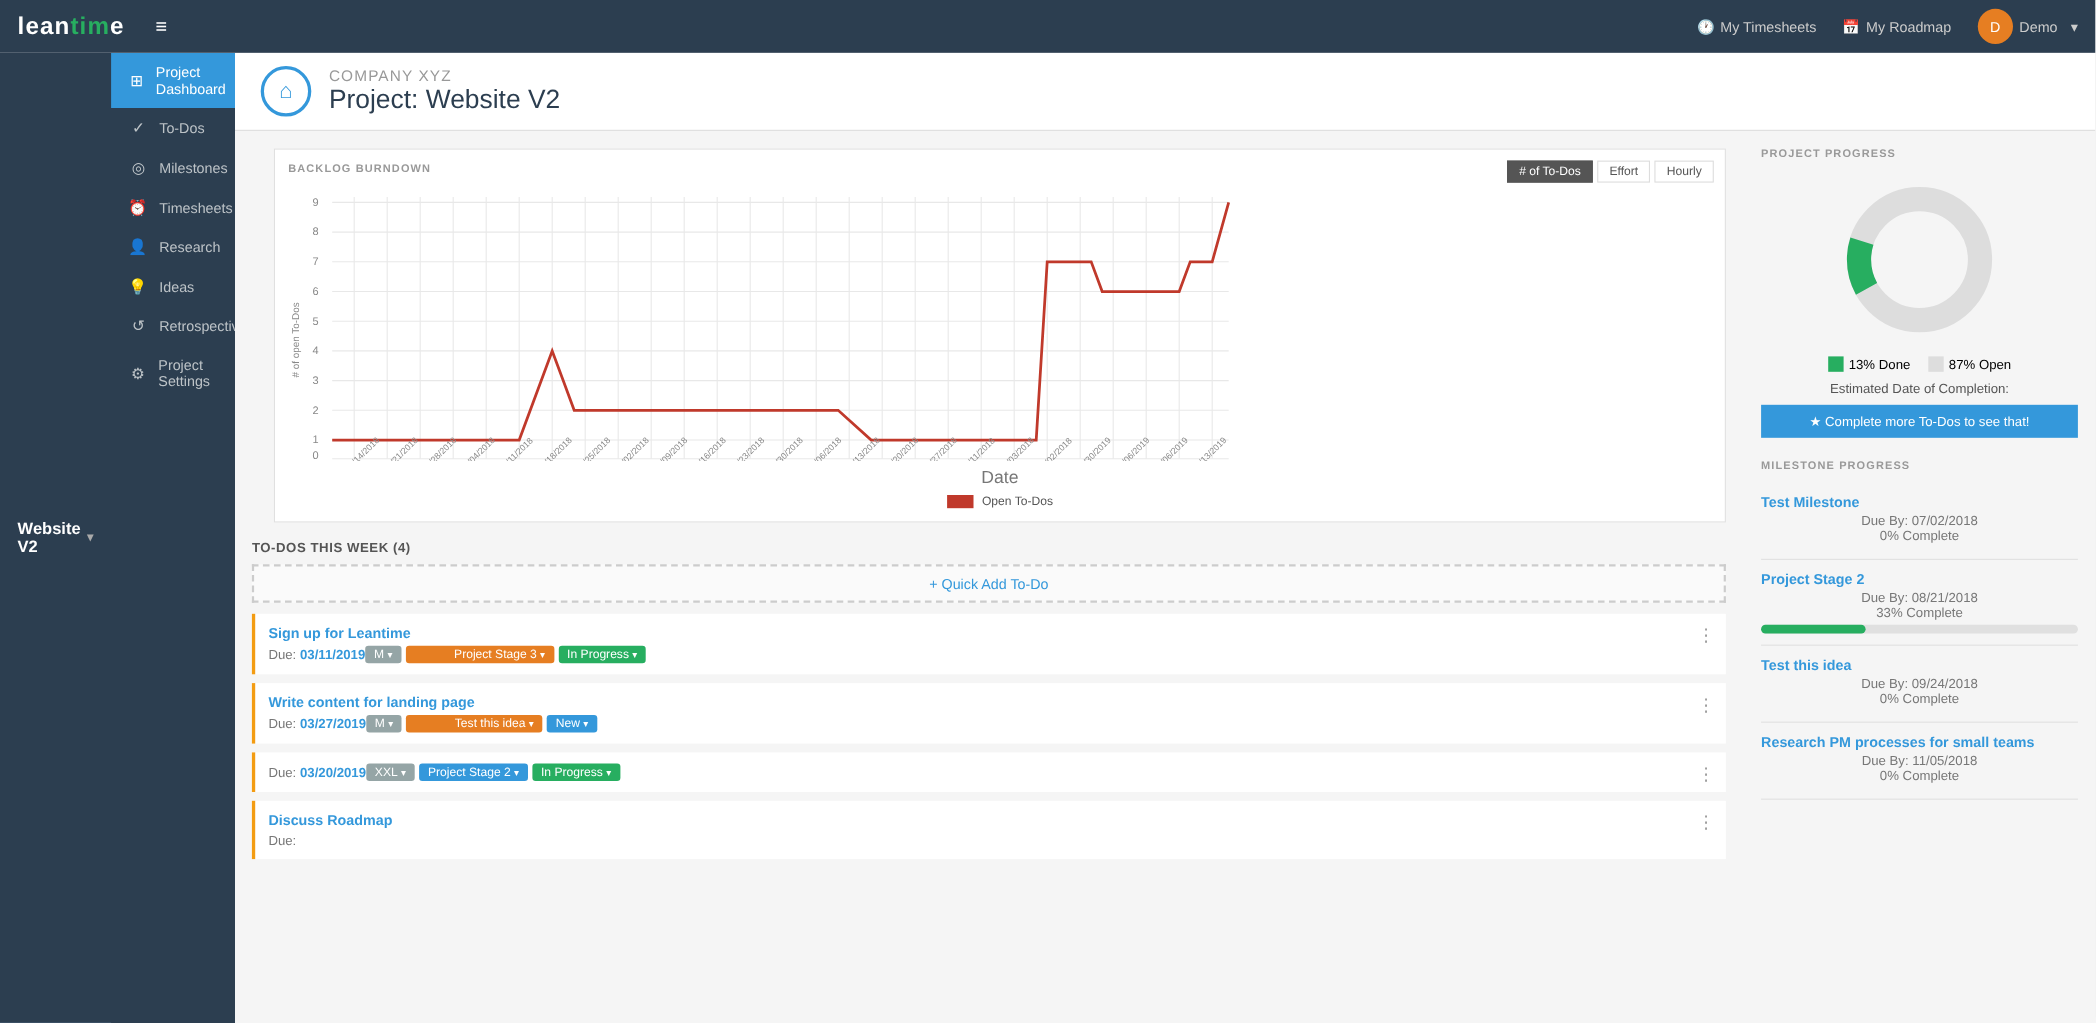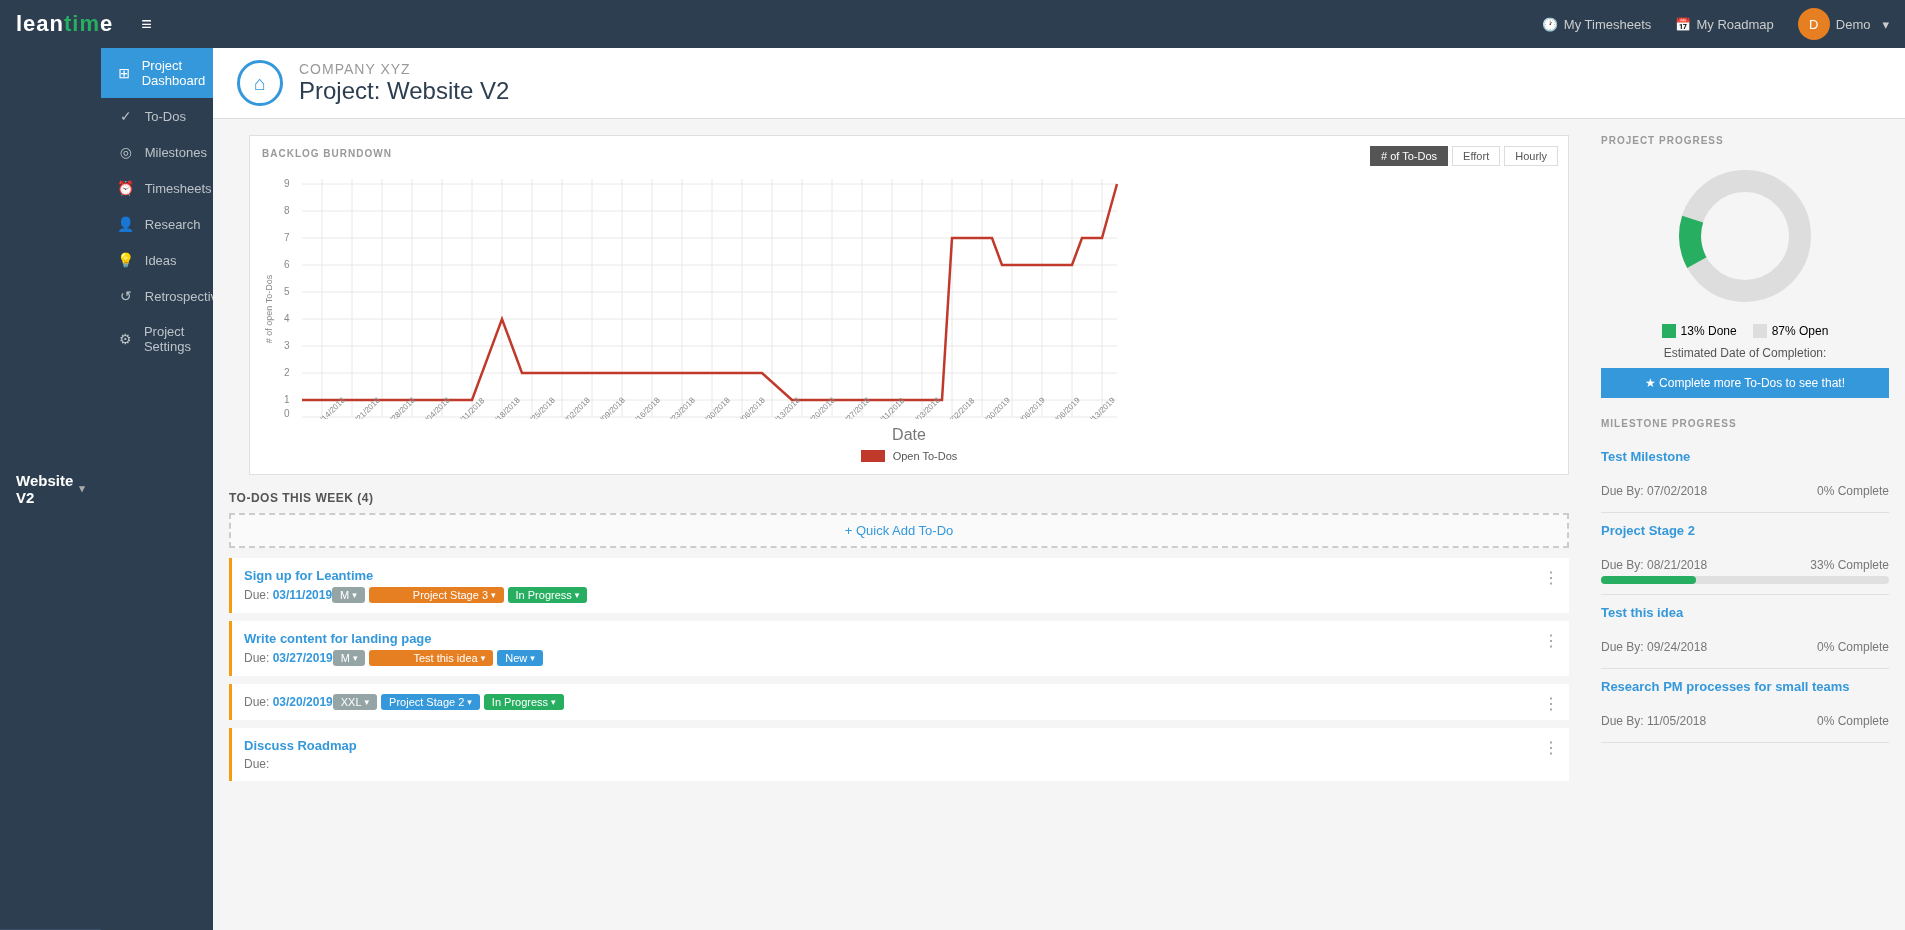--- a/index.html
+++ b/index.html
@@ -270,22 +270,23 @@
       border-bottom: 1px solid #e0e0e0;
       padding: 10px 0;
     }
     .milestone-name { color: #3498db; font-weight: bold; font-size: 13px; cursor: pointer; }
     .milestone-meta {
       display: flex;
       justify-content: space-between;
       align-items: center;
       font-size: 12px;
       color: #777;
-      margin-top: 20px;
+      margin-top: 2px;
       margin-bottom: 4px;
+      flex-direction: column;
     }
     .milestone-complete { color: #777; font-size: 12px; }
     .milestone-bar-bg { height: 8px; background: #e0e0e0; border-radius: 4px; margin-top: 4px; }
     .milestone-bar-fill { height: 8px; background: #27ae60; border-radius: 4px; }
 
     
     ::-webkit-scrollbar { width: 6px; }
     ::-webkit-scrollbar-track { background: #f0f0f0; }
     ::-webkit-scrollbar-thumb { background: #ccc; border-radius: 3px; }
   </style>

